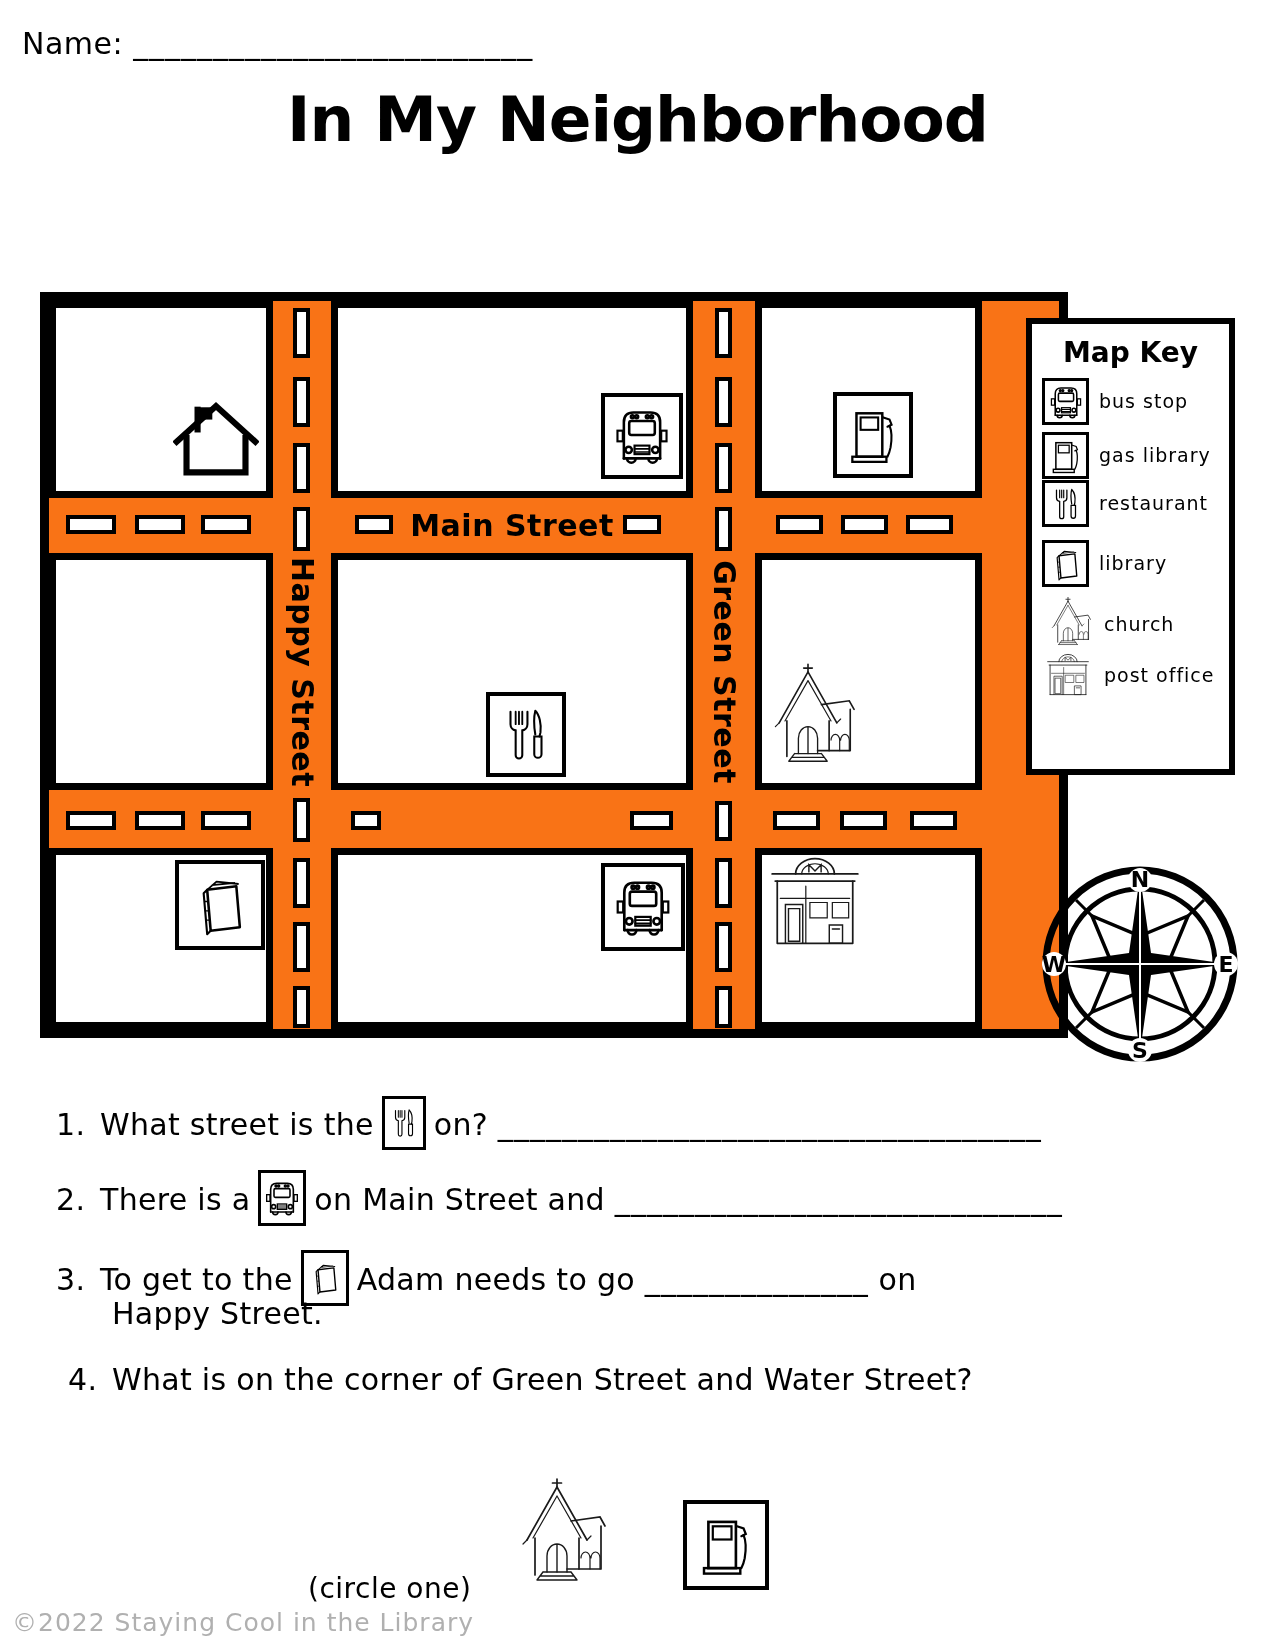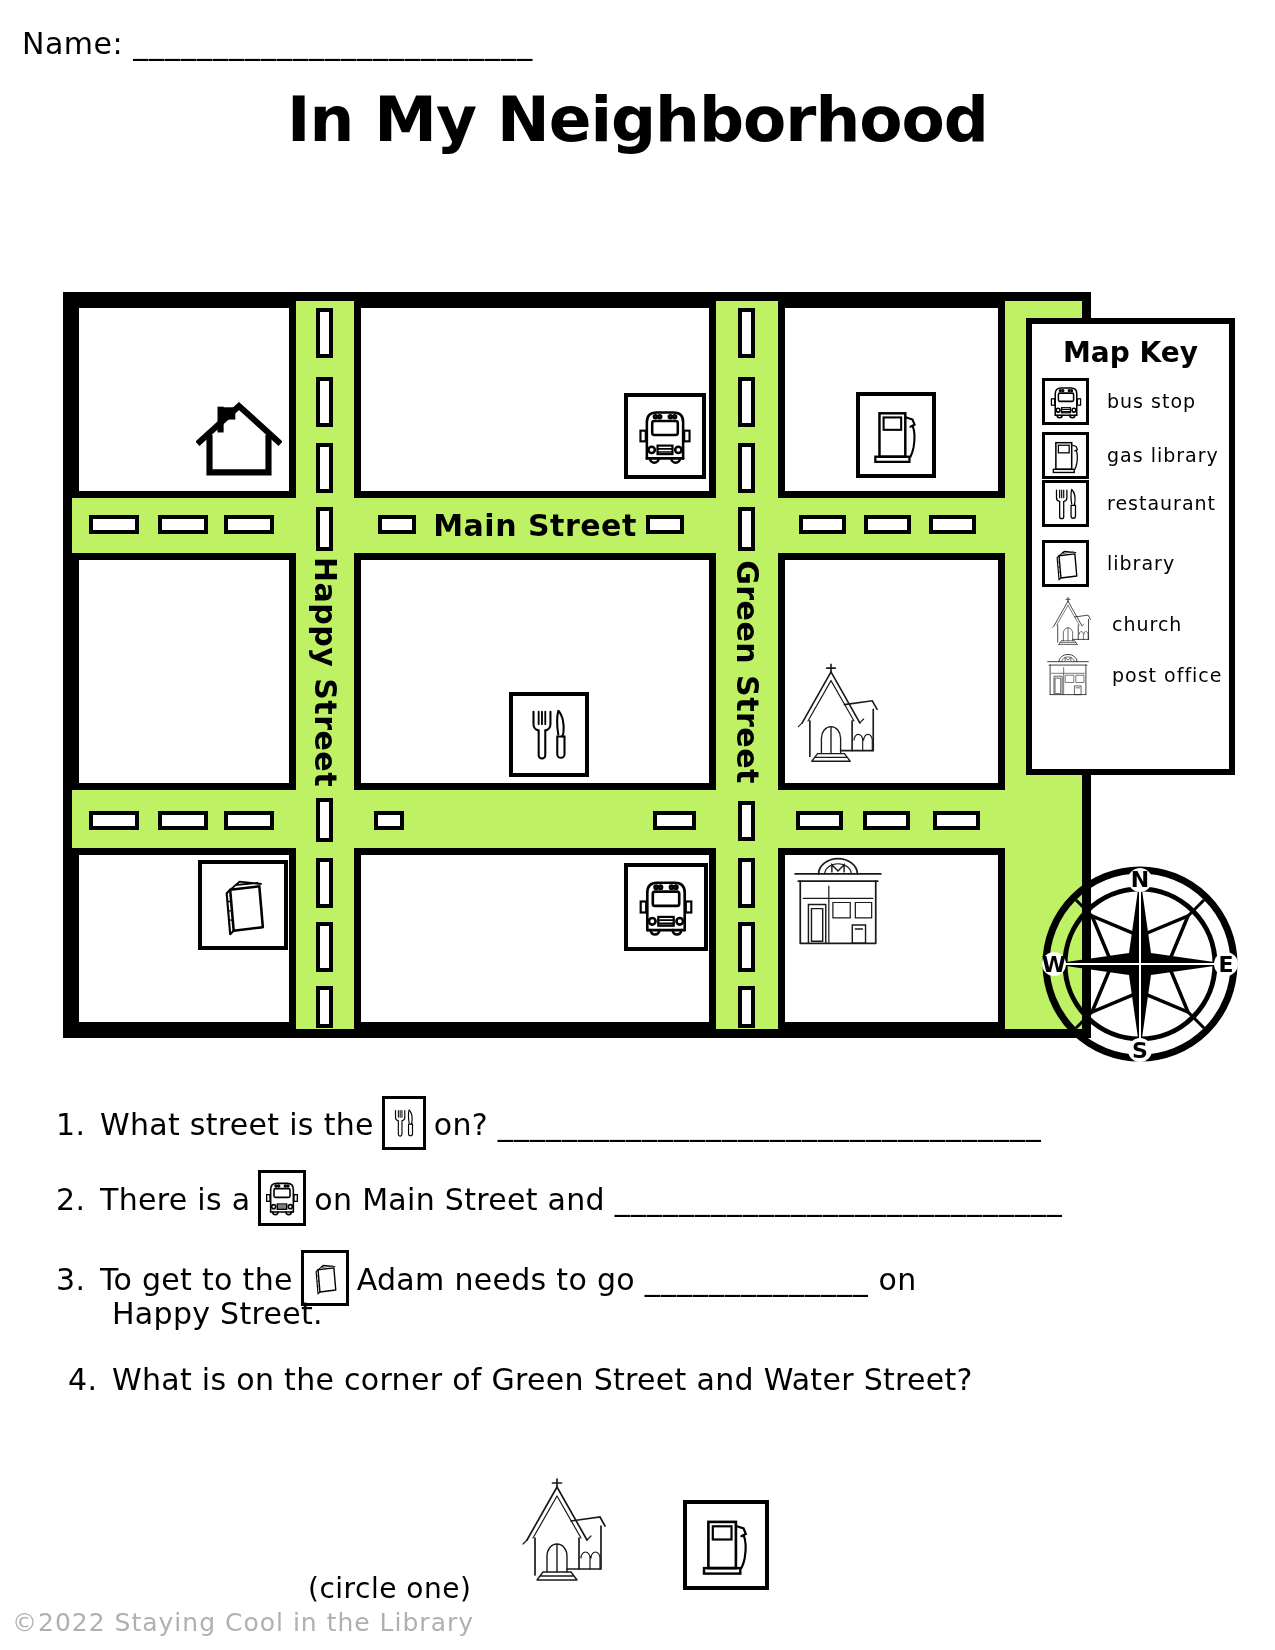--- a/index.html
+++ b/index.html
@@ -8,39 +8,39 @@
     width:1275px; height:1650px; position:relative; overflow:hidden;
     font-family:"DejaVu Sans", sans-serif; color:#000;
   }
   .abs { position:absolute; }
   
   .name-line { left:22px; top:26px; font-size:30px; letter-spacing:.5px; }
   .title { left:0; top:70px; width:1275px; text-align:center;
            font-size:63px; font-weight:bold; letter-spacing:-1px;margin-top:13px; }
   .intro { left:64px; top:164px; font-size:31px; line-height:40px; letter-spacing:.5px; }
   
-  .map { left:63px; top:292px; width:1028px; height:746px; border:9px solid #000; background:#bef264; }
+  .map { left:40px; top:292px; width:1028px; height:746px; border:9px solid #000; background:#f97316; }
   .block { position:absolute; border:7px solid #000; background:#fff; }
   .dash-h { position:absolute; height:19px; border:4px solid #000; background:#fff; }
   .dash-v { position:absolute; width:17px;  border:4px solid #000; background:#fff; }
   .hlabel { position:absolute; left:282px; width:362px; text-align:center;
             font-size:30px; font-weight:bold; letter-spacing:.5px; }
   .vlabel { position:absolute; white-space:nowrap; font-size:30px; font-weight:bold;
             letter-spacing:.5px; transform:translate(-50%,-50%) rotate(90deg); }
   .iconbox { position:absolute; border:4px solid #000; background:#fff;
              display:flex; align-items:center; justify-content:center; }
   .sketch  { position:absolute; }
   
   .key { left:1026px; top:318px; width:209px; height:457px; border:6px solid #000; background:#fff; }
   .key-title { position:absolute; top:12px; left:0; width:197px; text-align:center;
                font-size:28px; font-weight:bold; }
   .krow { position:absolute; left:10px; display:flex; align-items:center; }
   .kbox { border:3px solid #000; width:47px; height:47px; display:flex;
           align-items:center; justify-content:center; background:#fff; flex:none; }
-  .klabel { font-size:19px; letter-spacing:1px; margin-left:18px; line-height:23px; }
+  .klabel { font-size:19px; letter-spacing:1px; margin-left:10px; line-height:23px; }
   
   .q { position:absolute; font-size:30px; letter-spacing:.3px; white-space:nowrap; }
   .q .num { display:inline-block; width:44px; }
   .inline-icon { display:inline-flex; align-items:center; justify-content:center;
                  border:3px solid #000; vertical-align:middle; margin:0 8px 6px 8px; background:#fff; }
   .blank { letter-spacing:1px; }
   .circle-label { font-size:28px; letter-spacing:.5px;margin-top:32px; }
   .footer { left:12px; top:1608px; font-size:25px; color:#b0b0b0; letter-spacing:1px; }
   svg { display:block; }
 </style>

